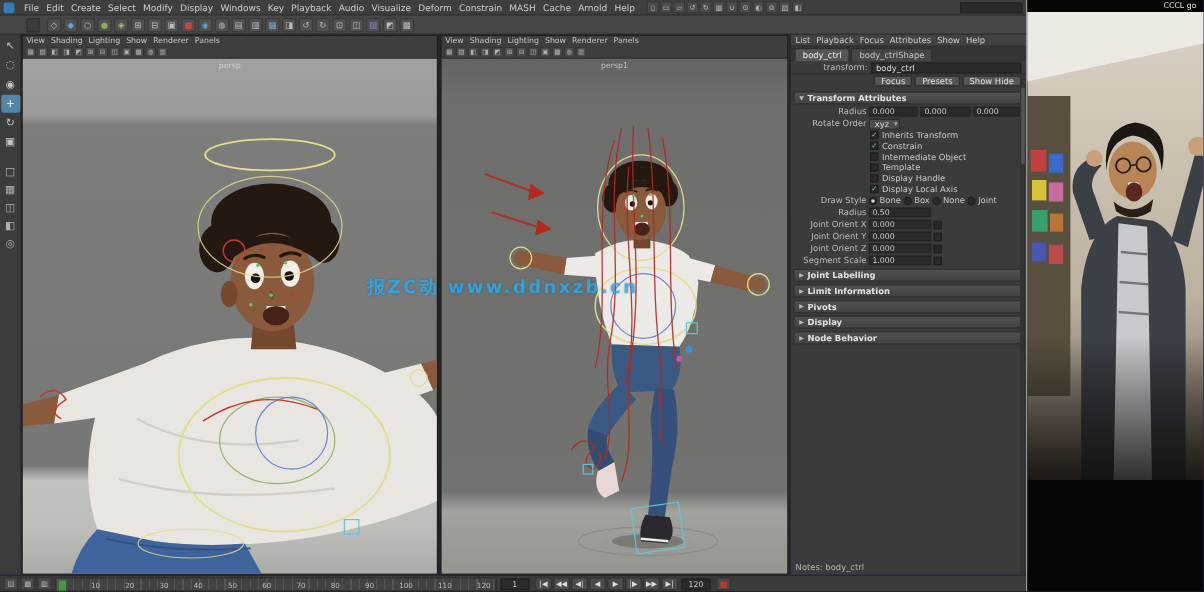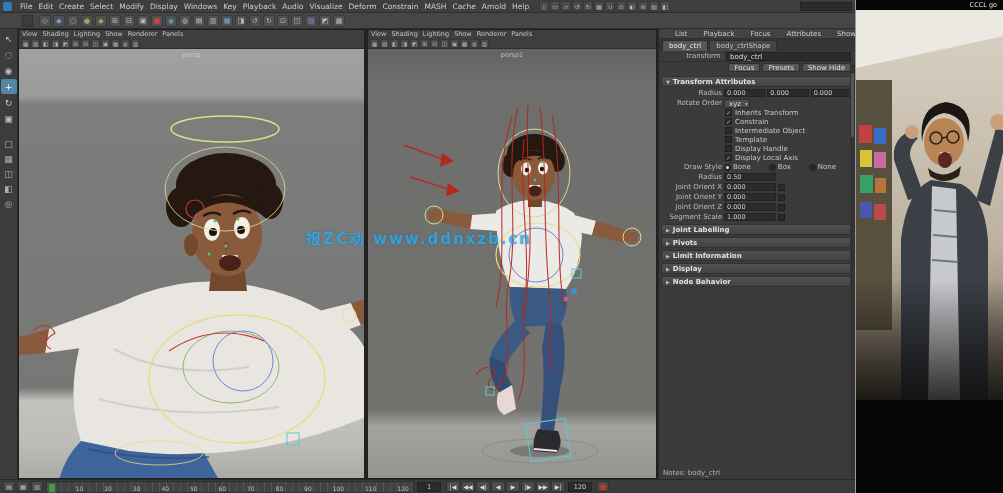--- a/index.html
+++ b/index.html
@@ -53,21 +53,21 @@
   .cam-label { position:absolute; top:2px; left:50%; transform:translateX(-50%);
     font-size:6.5px; color:#d8d8d8; opacity:.8; }
   .vp-canvas svg { position:absolute; left:0; top:0; }
   
   .watermark { position:absolute; left:306px; top:230px; z-index:40; pointer-events:none;
     font-size:15px; font-weight:bold; letter-spacing:2px; color:#2da9e8; opacity:.85;
     text-shadow:0 0 2px rgba(20,80,140,.6); white-space:nowrap; }
   
   .ae { position:absolute; left:657px; top:29px; width:198px; height:450px;
     background:#3b3b3b; border-left:2px solid #262626; font-size:7px; overflow:hidden; }
-  .ae-menus { height:10px; display:flex; gap:16px; align-items:center; padding:0 16px;
+  .ae-menus { height:10px; display:flex; gap:5px; align-items:center; padding:0 4px;
     background:#424242; border-bottom:1px solid #2f2f2f; color:#cfcfcf; }
   .ae-tabs { height:12px; display:flex; gap:1px; align-items:flex-end; padding:1px 3px 0 3px;
     background:#353535; }
   .ae-tab { padding:1px 6px; background:#464646; border:1px solid #2e2e2e; border-bottom:none;
     border-radius:2px 2px 0 0; color:#c4c4c4; }
   .ae-tab.active { background:#565656; color:#eee; }
   .ae-name-row { height:11px; display:flex; align-items:center; gap:3px; padding:0 4px;
     border-bottom:1px solid #2f2f2f; }
   .ae-name-field { flex:1; background:#2b2b2b; border:1px solid #232323; height:9px;
     line-height:8px; padding:0 3px; color:#ddd; }
@@ -491,21 +491,21 @@
           <span>Display Handle</span>
         </div>
         <div class="cb-row checked">
           <span class="cb-box"></span>
           <span>Display Local Axis</span>
         </div>
       </div>
 
     <div class="ae-row">
       <span class="ae-label">Draw Style</span>
-      <div style="display:flex;gap:18px;text-align:right;">
+      <div style="display:flex;gap:2px;text-align:right;">
 
       <span class="radio selected">
             <span class="radio-dot"></span>
             <span>Bone</span>
           </span>
           <span class="radio">
             <span class="radio-dot"></span>
             <span>Box</span>
           </span>
           <span class="radio">
@@ -547,24 +547,24 @@
           <span class="cb-box"></span>
         </div>
       </div>
 
     <div>
 
     <div class="ae-section collapsed">
           <span>Joint Labelling</span>
         </div>
         <div class="ae-section collapsed">
+          <span>Limit Information</span>
+        </div>
+        <div class="ae-section collapsed">
           <span>Pivots</span>
-        </div>
-        <div class="ae-section collapsed">
-          <span>Limit Information</span>
         </div>
         <div class="ae-section collapsed">
           <span>Display</span>
         </div>
         <div class="ae-section collapsed">
           <span>Node Behavior</span>
         </div>
       </div>
 
     <div class="ae-notes">Notes: body_ctrl</div>

